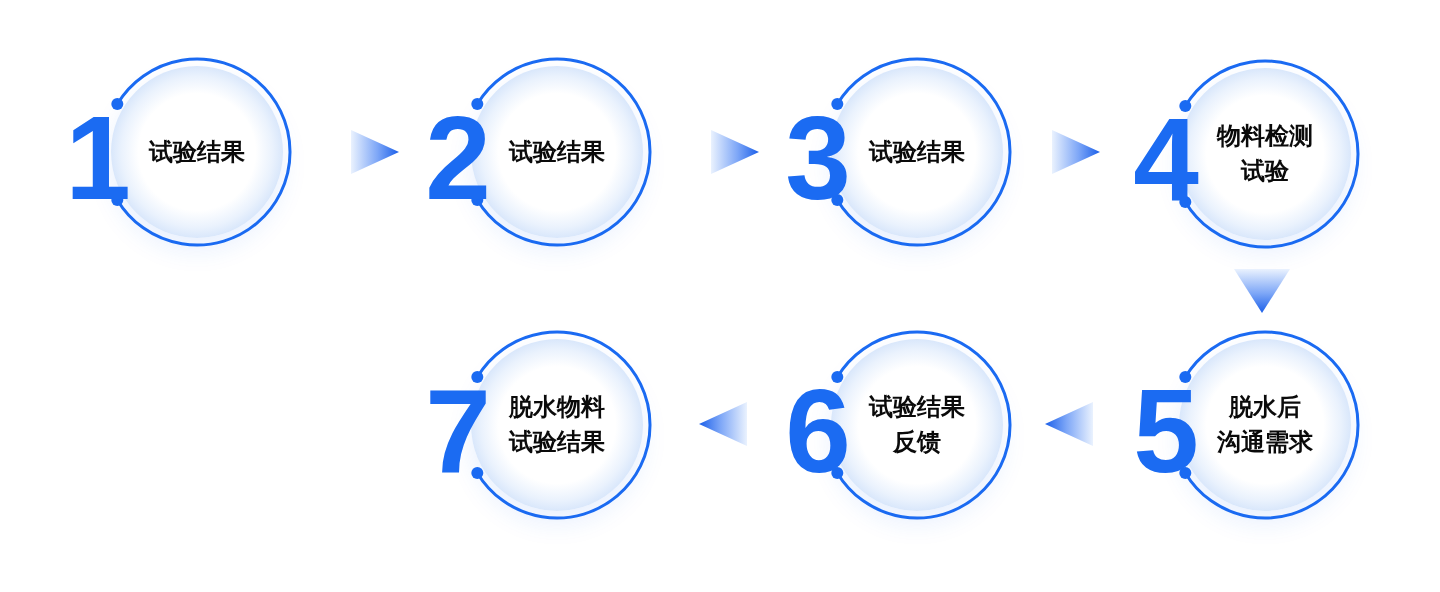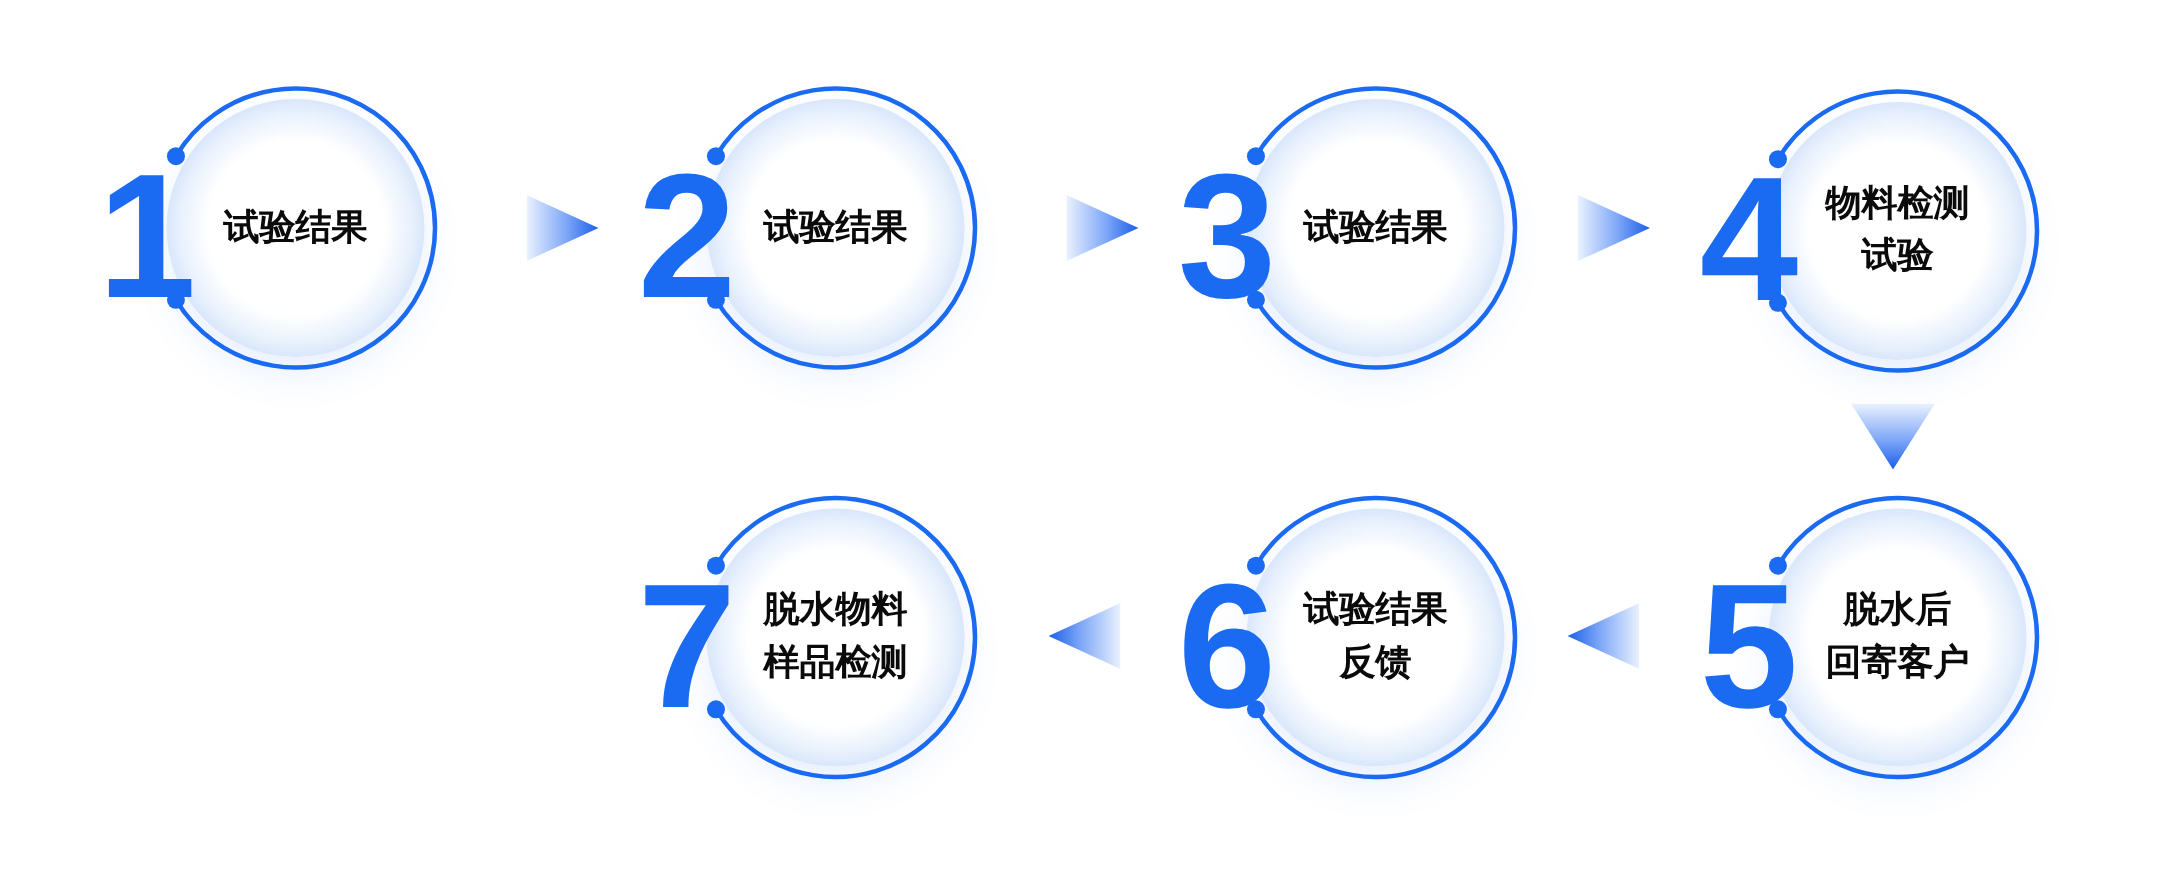--- a/index.html
+++ b/index.html
@@ -136,21 +136,21 @@
 
   <div class="step s5">
     <svg class="ring" viewBox="0 0 220 220" aria-hidden="true">
       <path d="M 30.3 62.1 A 93 93 0 1 1 30.3 157.9" fill="none" stroke="#1b6bf2" stroke-width="3" stroke-linecap="round"></path>
       <circle cx="30.3" cy="62.1" r="6" fill="#1b6bf2"></circle>
       <circle cx="30.3" cy="157.9" r="6" fill="#1b6bf2"></circle>
     </svg>
     <div class="disc"></div>
     <div class="num">5</div>
     <div class="label">脱水后
-回寄客户</div>
+沟通需求</div>
   </div>
 
   <div class="step s6">
     <svg class="ring" viewBox="0 0 220 220" aria-hidden="true">
       <path d="M 30.3 62.1 A 93 93 0 1 1 30.3 157.9" fill="none" stroke="#1b6bf2" stroke-width="3" stroke-linecap="round"></path>
       <circle cx="30.3" cy="62.1" r="6" fill="#1b6bf2"></circle>
       <circle cx="30.3" cy="157.9" r="6" fill="#1b6bf2"></circle>
     </svg>
     <div class="disc"></div>
     <div class="num">6</div>
@@ -160,21 +160,21 @@
 
   <div class="step s7">
     <svg class="ring" viewBox="0 0 220 220" aria-hidden="true">
       <path d="M 30.3 62.1 A 93 93 0 1 1 30.3 157.9" fill="none" stroke="#1b6bf2" stroke-width="3" stroke-linecap="round"></path>
       <circle cx="30.3" cy="62.1" r="6" fill="#1b6bf2"></circle>
       <circle cx="30.3" cy="157.9" r="6" fill="#1b6bf2"></circle>
     </svg>
     <div class="disc"></div>
     <div class="num">7</div>
     <div class="label">脱水物料
-样品检测</div>
+试验结果</div>
   </div>
 
   <svg class="arrow a1" width="48" height="44" viewBox="0 0 48 44" aria-hidden="true">
     <defs>
       <linearGradient id="gr1" x1="0" y1="0" x2="1" y2="0">
         <stop offset="0" stop-color="#eaf2fe"></stop>
           <stop offset="0.55" stop-color="#7ea7f7"></stop>
           <stop offset="1" stop-color="#1b5fe9"></stop>
       </linearGradient>
     </defs>

